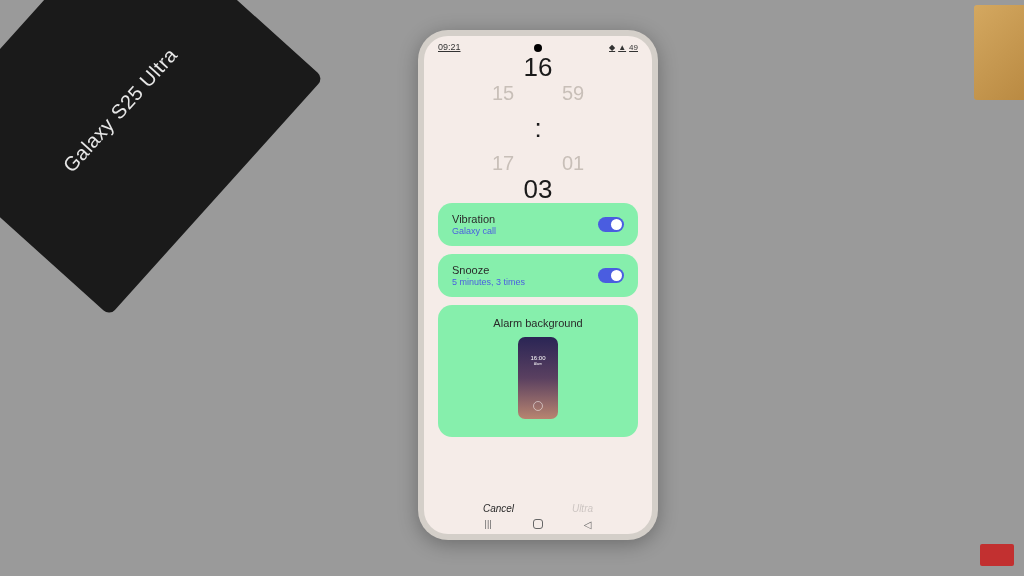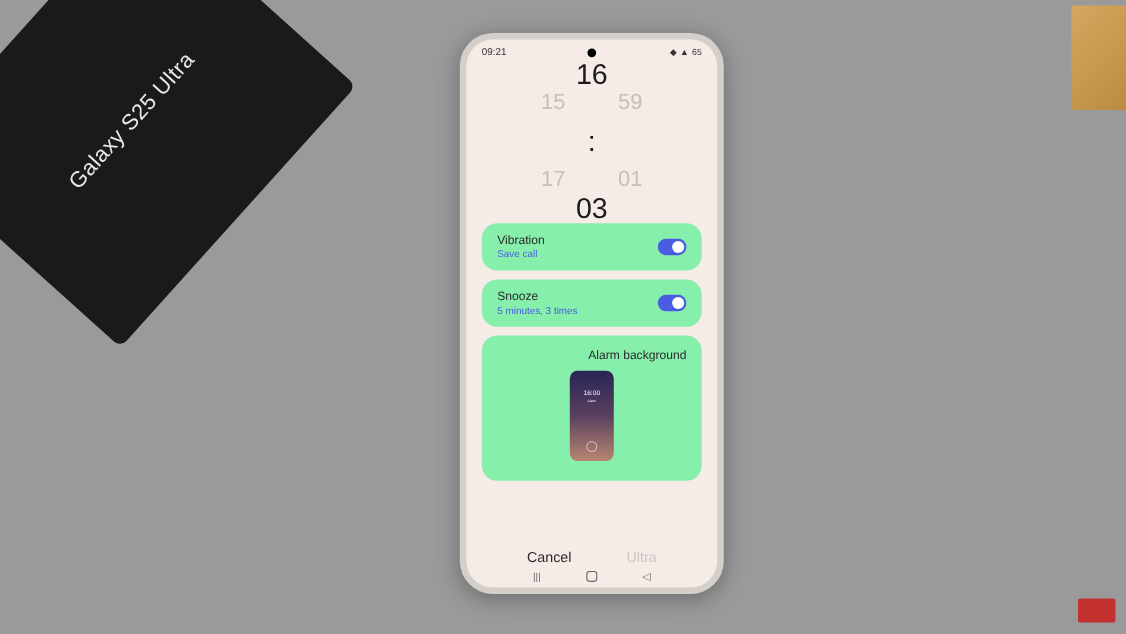--- a/index.html
+++ b/index.html
@@ -68,20 +68,21 @@
     
     
     .statusbar {
       height: 22px;
       display: flex;
       justify-content: space-between;
       align-items: center;
       padding: 0 14px;
       font-size: 9px;
       color: #333;
+      text-decoration: underline;
     }
     .status-icons { display: flex; gap: 3px; align-items: center; font-size: 8px; }
     
     
     .time-picker {
       padding: 20px 0 25px;
       text-align: center;
     }
     .time-row {
       display: flex;
@@ -110,21 +111,21 @@
       background: #86efac;
       padding: 10px 14px;
       margin-bottom: 8px;
       border-radius: 14px;
       display: flex;
       justify-content: space-between;
       align-items: center;
     }
     .setting-item.tall {
       flex-direction: column;
-      align-items: flex-end;
+      align-items: center;
       padding: 12px 14px 18px;
     }
     .setting-title {
       font-size: 11px;
       color: #2a2a2a;
     }
     .setting-sub {
       font-size: 9px;
       color: #4a5de0;
       margin-top: 1px;
@@ -183,24 +184,25 @@
     .bottom {
       position: absolute;
       bottom: 20px;
       left: 0;
       right: 0;
       display: flex;
       justify-content: space-around;
       padding: 0 30px;
     }
     .bottom-btn {
-      font-size: 13px;
+      font-size: 10px;
       color: #2a2a2a;
       background: none;
       border: none;
+      font-style: italic;
     }
     
     
     .navbar {
       position: absolute;
       bottom: 2px;
       left: 0;
       right: 0;
       height: 16px;
       display: flex;
@@ -253,21 +255,21 @@
 
 <div class="phone">
   <div class="screen">
     <div class="camera"></div>
 
     <div class="statusbar">
       <span>09:21</span>
       <div class="status-icons">
         <span>◆</span>
         <span>▲</span>
-        <span>65</span>
+        <span>49</span>
       </div>
     </div>
 
     <div class="time-picker">
       <div class="time-row">
         <span class="time-num">15</span>
         <span class="time-num">59</span>
       </div>
       <div class="time-row active">
         <span class="time-num">16</span>
@@ -277,21 +279,21 @@
       <div class="time-row">
         <span class="time-num">17</span>
         <span class="time-num">01</span>
       </div>
     </div>
 
     <div class="settings">
       <div class="setting-item">
         <div>
           <div class="setting-title">Vibration</div>
-          <div class="setting-sub">Save call</div>
+          <div class="setting-sub">Galaxy call</div>
         </div>
         <div class="toggle"></div>
       </div>
 
       <div class="setting-item">
         <div>
           <div class="setting-title">Snooze</div>
           <div class="setting-sub">5 minutes, 3 times</div>
         </div>
         <div class="toggle"></div>

